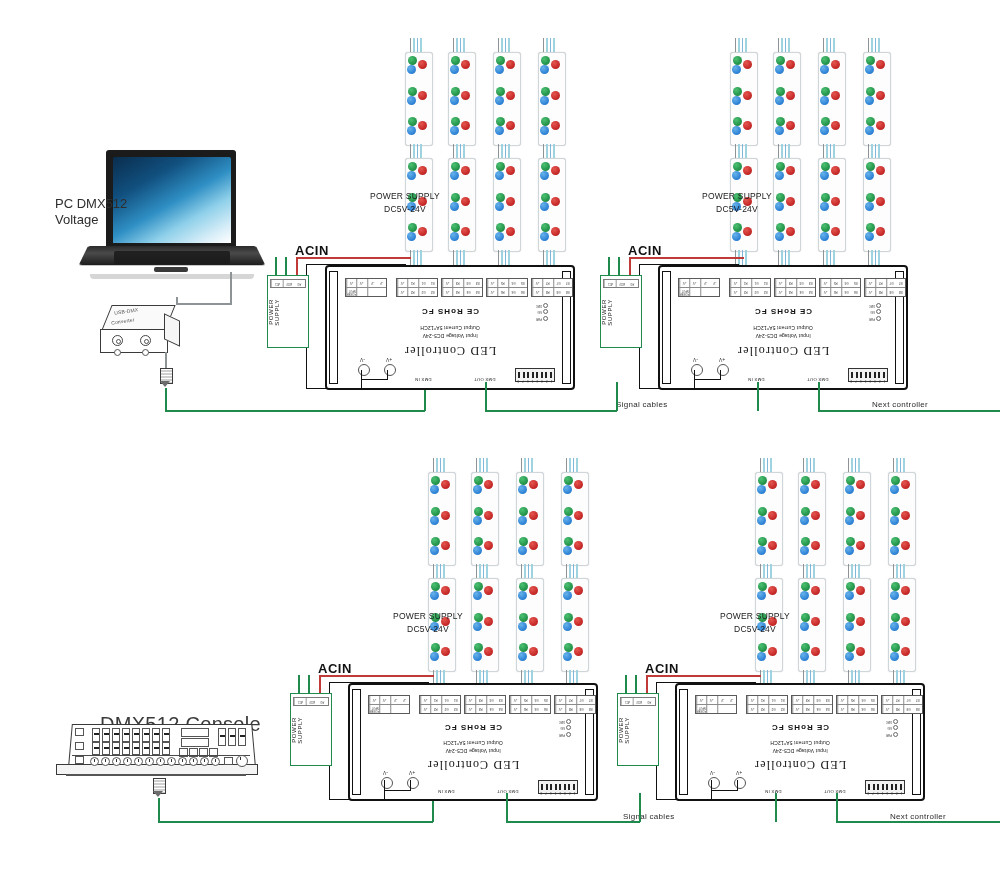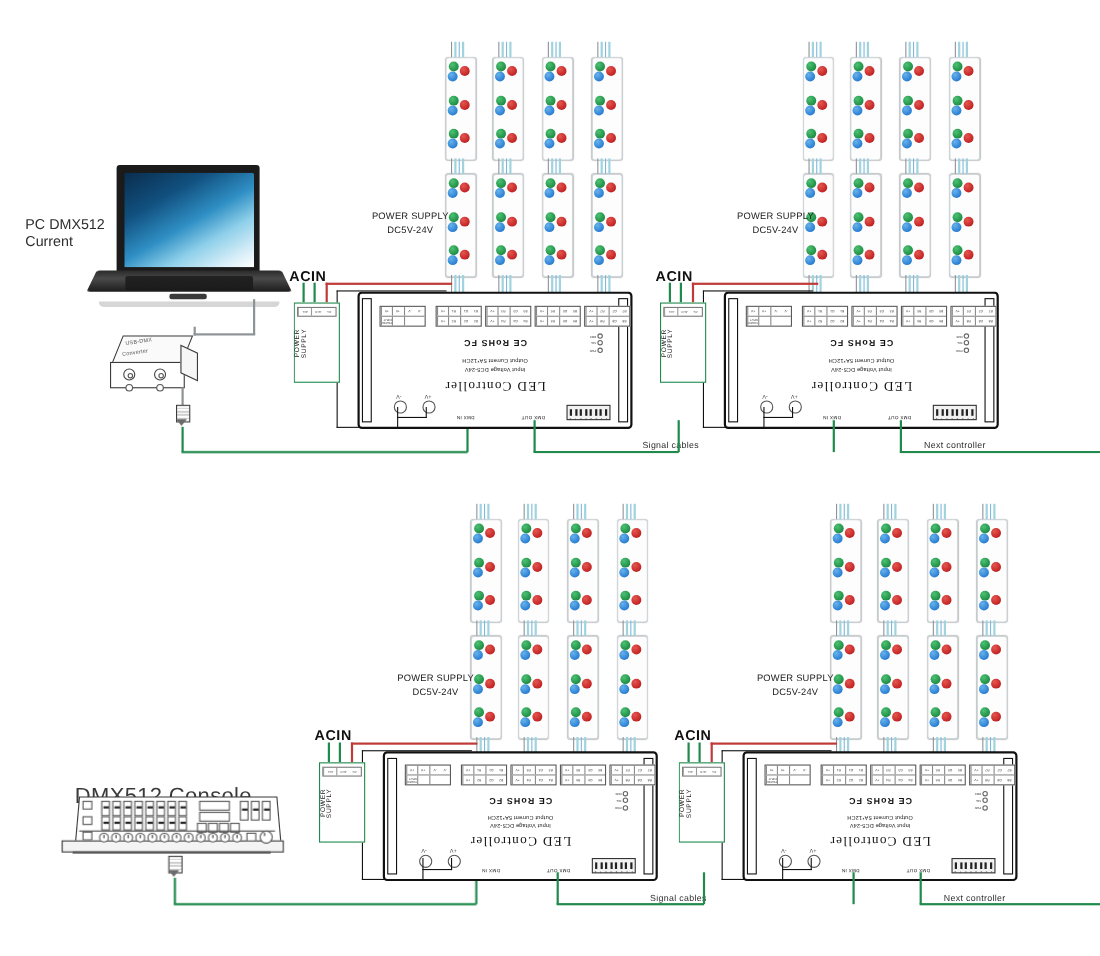--- a/index.html
+++ b/index.html
@@ -10,21 +10,21 @@
   
   .abs{position:absolute;}
   .wire{position:absolute;background:#111;}
   .w-green{background:#1f8a4c;}
   .w-red{background:#c03a38;}
   .w-black{background:#111;}
   .w-gray{background:#8e9396;}
   .w-cyan{background:#9fd3e0;}
   .w-blue{background:#7fb8d8;}
 
-  .lbl{position:absolute;color:#111;white-space:nowrap;}
+  .lbl{position:absolute;color:#111;white-space:nowrap;margin-left:32px;}
   .lbl-acin{font-size:13px;font-weight:bold;letter-spacing:.5px;}
   .lbl-ps{font-size:8.5px;text-align:center;line-height:1.5;letter-spacing:.2px;color:#1a1a1a;}
   .lbl-sig{font-size:8px;color:#2b2b2b;letter-spacing:.3px;}
   .lbl-pc{font-size:13px;color:#2e2e2e;line-height:1.25;}
   .lbl-console{font-size:20px;color:#3a3a3a;letter-spacing:.3px;}
 
   
   .strip{position:absolute;width:26px;background:#fdfdfd;border:1px solid #cfd6da;border-radius:3px;box-shadow:0 0 1px rgba(0,0,0,.25);}
   .strip .cluster{position:relative;height:33.33%;}
   .led{position:absolute;border-radius:50%;}
@@ -109,21 +109,21 @@
     <div class="lap-bezel" style="left:26px;top:0;width:130px;height:98px;"></div>
     <div class="lap-screen" style="left:31px;top:5px;width:118px;height:86px;border-width:2px;"></div>
     <div class="lap-base" style="left:8px;top:96px;width:168px;height:28px;transform:perspective(220px) rotateX(52deg);transform-origin:top center;"></div>
     <div class="lap-kbd" style="left:34px;top:101px;width:116px;height:13px;opacity:.85;"></div>
     <div class="lap-tp" style="left:74px;top:117px;width:34px;height:5px;"></div>
     <div class="lap-foot" style="left:10px;top:124px;width:164px;height:5px;background:#d6d6d6;"></div>
   </div>
 
   <div class="lbl lbl-pc" style="left:23px;top:196px;">
     <span>PC  DMX512</span><br>
-    <span>Current</span>
+    <span>Voltage</span>
   </div>
 
   <div class="wire w-gray" style="left:230px;top:272px;width:1.5px;height:32px;"></div>
   <div class="wire w-gray" style="left:176px;top:303px;width:56px;height:1.5px;"></div>
   <div class="wire w-gray" style="left:176px;top:297px;width:1.5px;height:8px;"></div>
 
   <div class="conv" style="left:100px;top:305px;width:82px;height:56px;">
     <div class="top" style="left:6px;top:0;width:62px;height:26px;transform:skewX(-22deg);"></div>
     <div class="face" style="left:0;top:24px;width:66px;height:22px;"></div>
     <div class="abs" style="left:64px;top:12px;width:14px;height:24px;border:1px solid #3a3a3a;background:#f6f6f6;transform:skewY(25deg);"></div>

